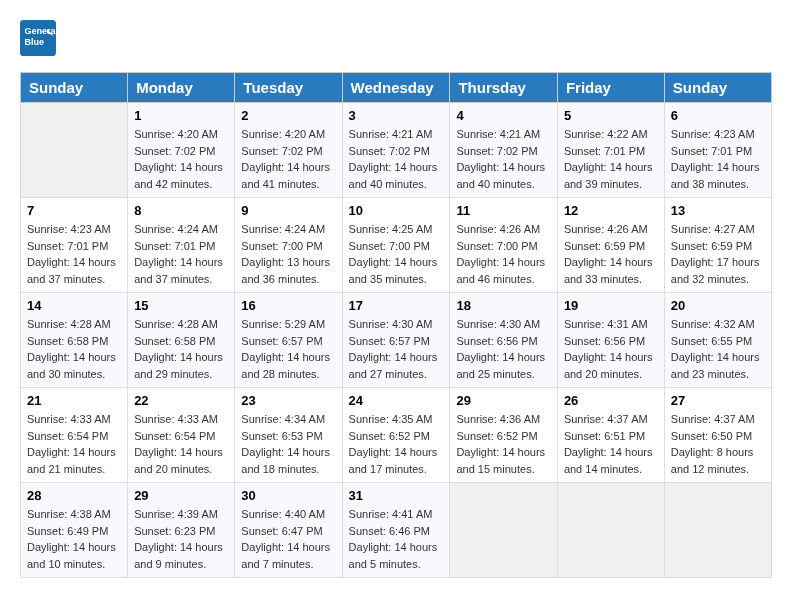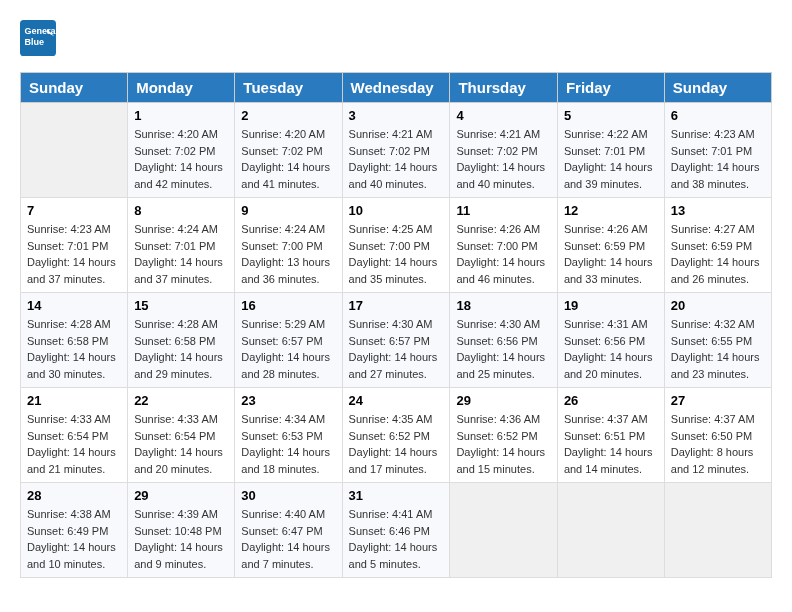--- a/index.html
+++ b/index.html
@@ -222,21 +222,21 @@
           <div>Sunrise: 4:26 AM</div>
           <div>Sunset: 6:59 PM</div>
           <div>Daylight: 14 hours and 33 minutes.</div>
         </div>
       </td>
         <td>
         <span class="day-num">13</span>
         <div class="day-detail">
           <div>Sunrise: 4:27 AM</div>
           <div>Sunset: 6:59 PM</div>
-          <div>Daylight: 14 hours and 26 minutes.</div>
+          <div>Daylight: 17 hours and 32 minutes.</div>
         </div>
       </td>
       </tr>
       <tr>
         <td>
         <span class="day-num">14</span>
         <div class="day-detail">
           <div>Sunrise: 4:28 AM</div>
           <div>Sunset: 6:58 PM</div>
           <div>Daylight: 14 hours and 30 minutes.</div>
@@ -355,21 +355,21 @@
         <div class="day-detail">
           <div>Sunrise: 4:38 AM</div>
           <div>Sunset: 6:49 PM</div>
           <div>Daylight: 14 hours and 10 minutes.</div>
         </div>
       </td>
         <td>
         <span class="day-num">29</span>
         <div class="day-detail">
           <div>Sunrise: 4:39 AM</div>
-          <div>Sunset: 10:48 PM</div>
+          <div>Sunset: 6:23 PM</div>
           <div>Daylight: 14 hours and 9 minutes.</div>
         </div>
       </td>
         <td>
         <span class="day-num">30</span>
         <div class="day-detail">
           <div>Sunrise: 4:40 AM</div>
           <div>Sunset: 6:47 PM</div>
           <div>Daylight: 14 hours and 7 minutes.</div>
         </div>

